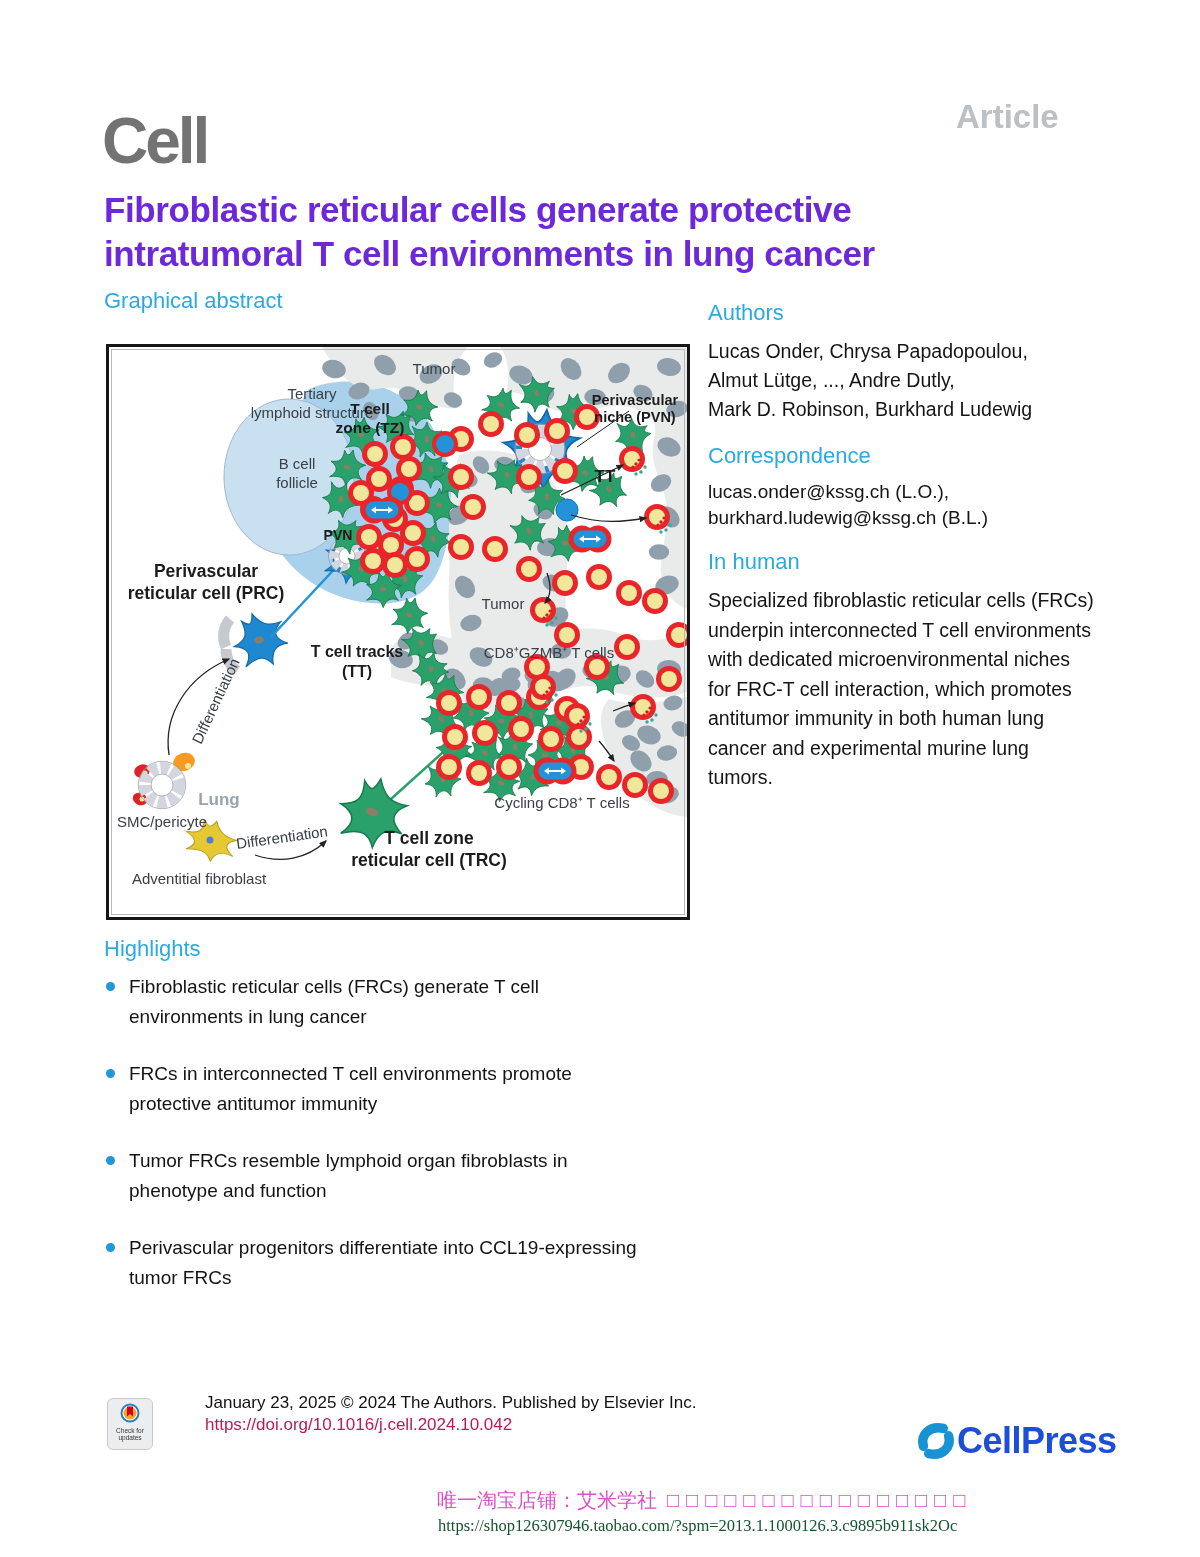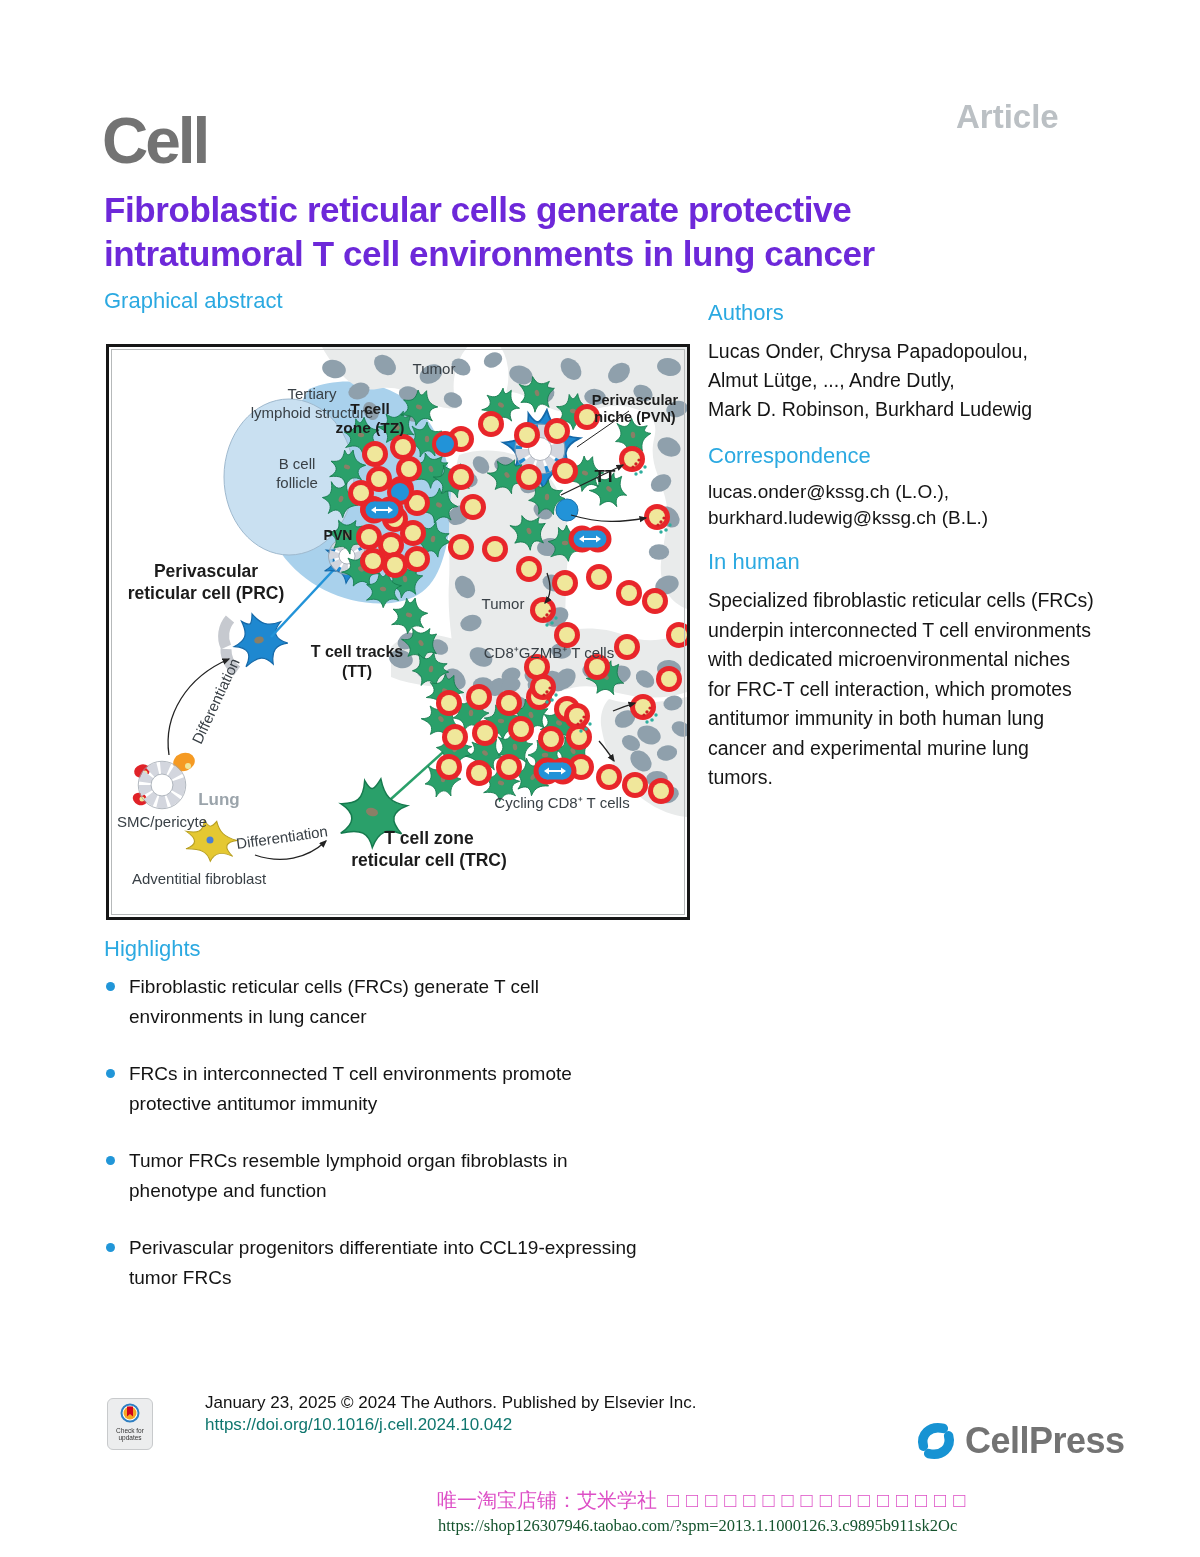--- a/index.html
+++ b/index.html
@@ -27,23 +27,23 @@
   .authors-text{top:337px;font-size:19.5px;line-height:29px;}
   .corr-head{top:443px;}
   .corr-text{top:479px;font-size:19px;line-height:26px;}
   .brief-head{top:549px;}
   .brief-text{top:586px;font-size:19.5px;line-height:29.5px;width:388px;}
   
   .badge{left:107px;top:1398px;width:46px;height:52px;background:#ECEDEE;border:1px solid #C8CACC;
          border-radius:6px;text-align:center;padding-top:4px;box-sizing:border-box;}
   .badge-text{font-size:6.5px;line-height:7px;color:#333;}
   .foot-text{left:205px;top:1392px;font-size:17px;line-height:22px;color:#121212;}
-  .doi{color:#0f766e;}
+  .doi{color:#be185d;}
   .cellpress{left:915px;top:1420px;display:flex;align-items:center;}
-  .cellpress-name{font-size:36px;font-weight:bold;color:#737373;letter-spacing:-0.5px;margin-left:8px;}
+  .cellpress-name{font-size:36px;font-weight:bold;color:#1d4ed8;letter-spacing:-0.5px;}
   .wm1{left:437px;top:1487px;font-family:"Liberation Serif",serif;font-size:20px;color:#DD4FC6;white-space:nowrap;}
   .wm1 .boxes{letter-spacing:7px;margin-left:10px;}
   .wm2{left:438px;top:1516px;font-family:"Liberation Serif",serif;font-size:16.5px;color:#14532d;white-space:nowrap;}
   
   svg{font-family:"Liberation Sans",sans-serif;}
   .ft{font-size:15px;fill:#394046;}
   .fb{font-weight:bold;fill:#1c1c1c;}
   .mid{text-anchor:middle;}
 </style>
 </head>

